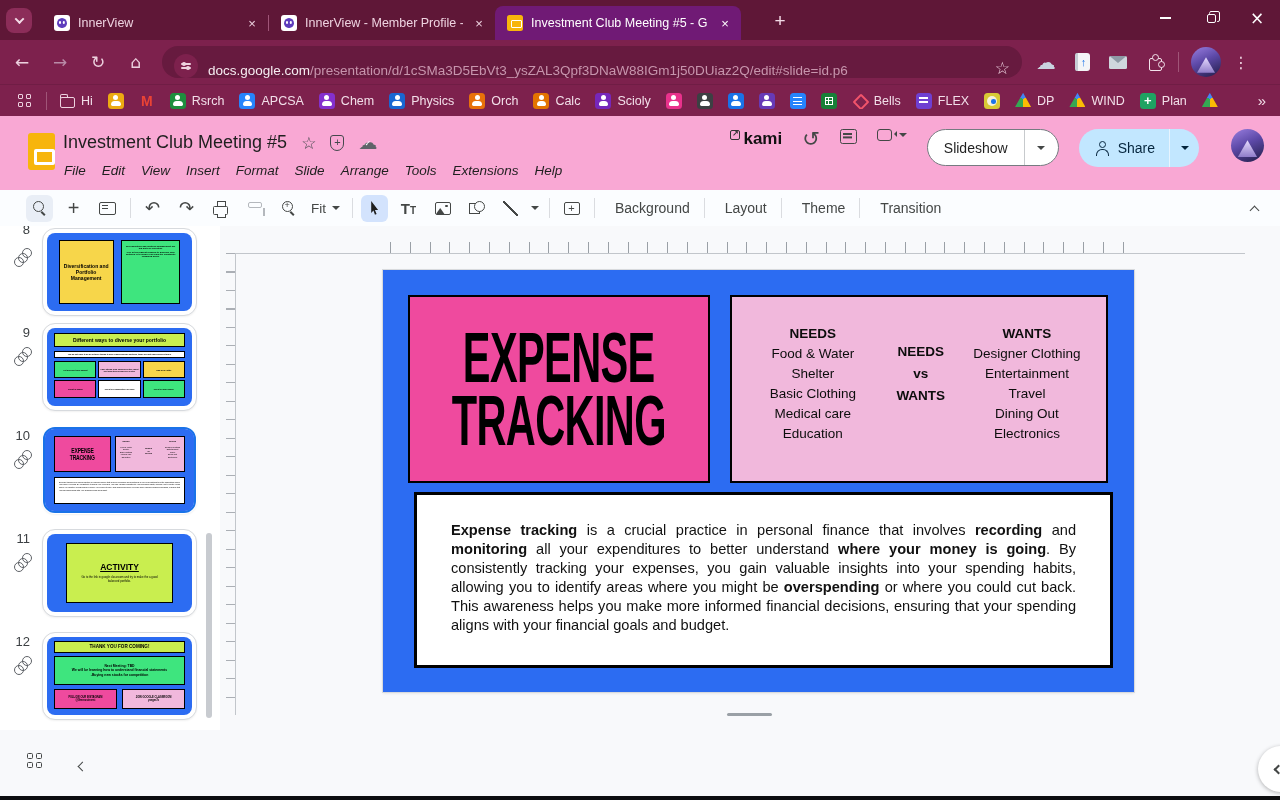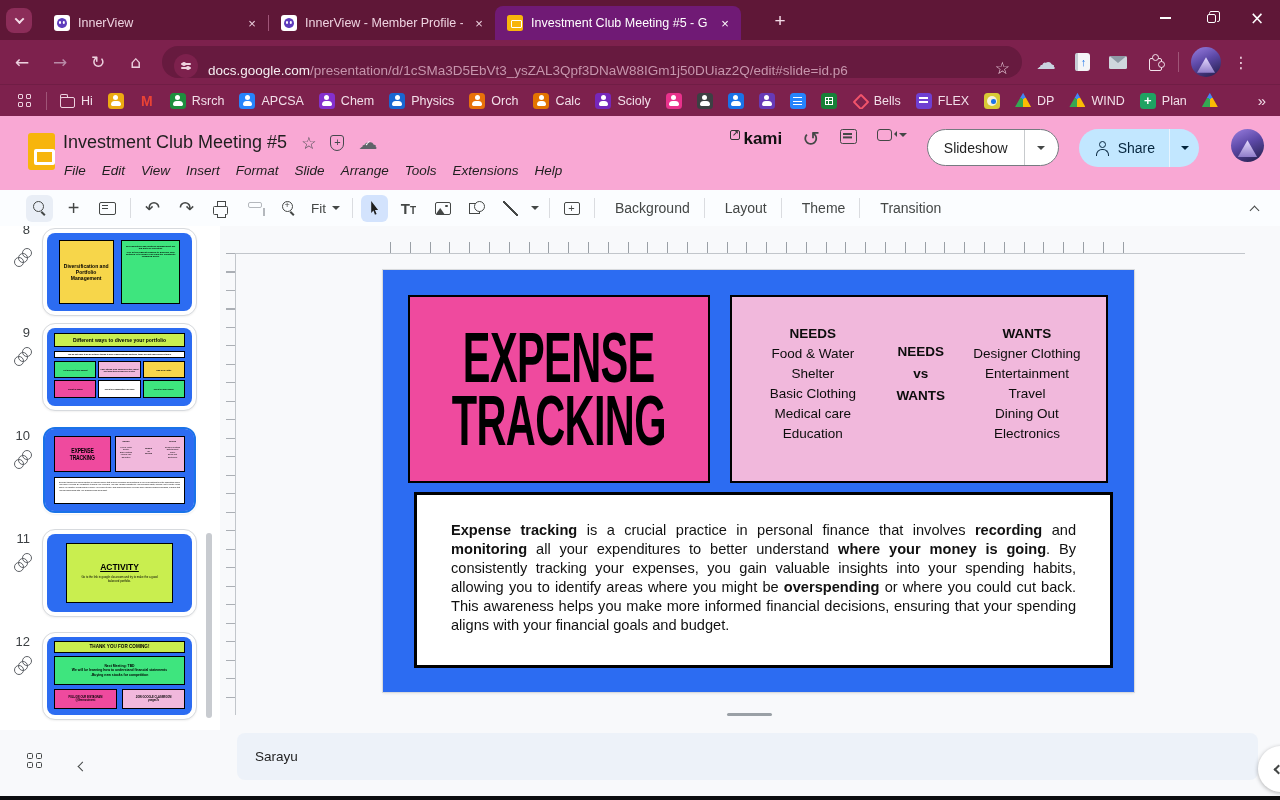--- a/index.html
+++ b/index.html
@@ -681,22 +681,19 @@
   </div>
 
   <div class="bottombar">
     <div class="grid-btn">
         <span></span>
         <span></span>
         <span></span>
         <span></span>
       </div>
     <div class="collapse-strip"><span class="chev left gray"></span></div>
-    <div class="notes-box">
-        <span>Sarayu</span>
-      </div>
     <div class="sidepanel-btn">
         <span class="chev left"></span>
       </div>
   </div>
 
   <div class="bstrip"></div>
 </div>
 
 </body></html>

